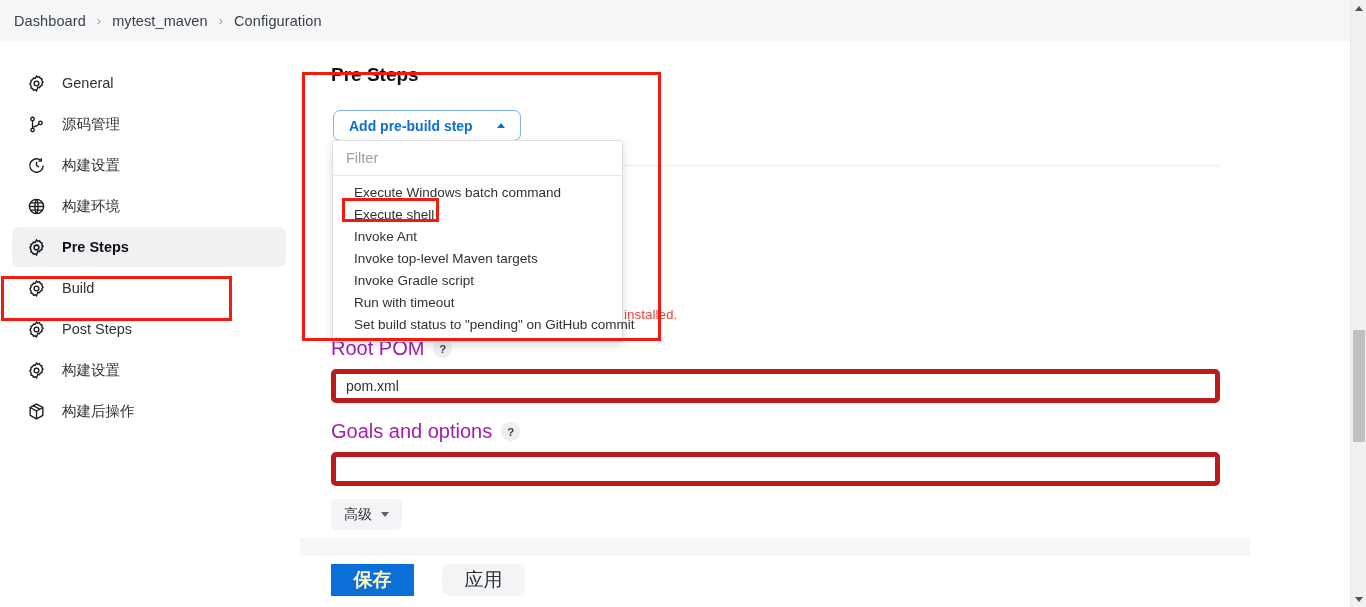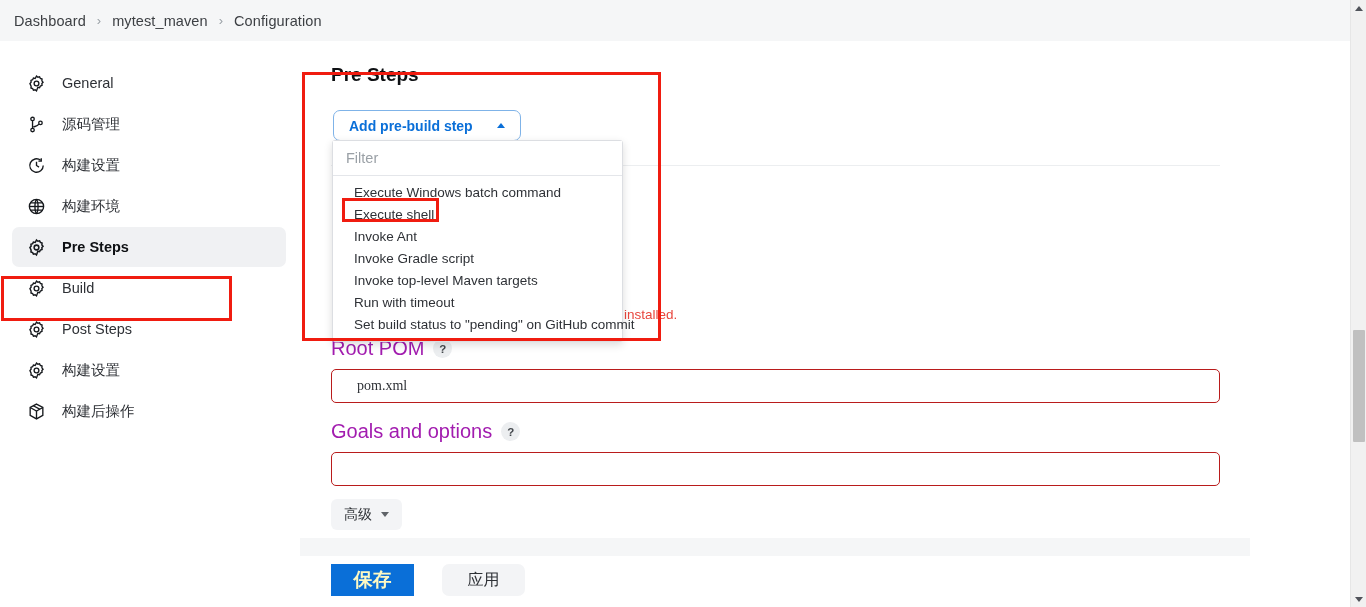--- a/index.html
+++ b/index.html
@@ -72,23 +72,23 @@
   .field-block { position: absolute; left: 31px; width: 889px; }
   .field-label-row { display: flex; align-items: center; gap: 9px; margin-bottom: 9px; }
   .field-label { font-size: 20px; color: #a21caf; }
   .help-badge {
     width: 19px; height: 19px; border-radius: 50%;
     background: #eceef0; color: #44484d;
     font-size: 11.5px; font-weight: bold;
     display: flex; align-items: center; justify-content: center;
   }
   .text-input {
-    width: 889px; height: 34px; border: 1px solid #b91c1c; border-radius: 5px;
+    width: 889px; height: 34px; border: 5px solid #b91c1c; border-radius: 5px;
     background: #ffffff; font-size: 14px; color: #2e3136;
-    padding: 0 25px; font-family: Liberation Serif, serif; outline: none;
+    padding: 0 10px; font-family: Liberation Sans, sans-serif; outline: none;
   }
   .text-input::placeholder { color: #9aa0a6; }
 
   
   .advanced-btn {
     position: absolute; left: 31px; top: 458px;
     display: flex; align-items: center; gap: 9px;
     height: 31px; padding: 0 13px; border-radius: 6px;
     background: #f3f4f6; border: none; cursor: pointer;
     font-size: 14px; color: #2e3136; font-family: Liberation Serif, serif;
@@ -104,21 +104,21 @@
     background: #f5f6f7;
   }
   .submit-row { position: absolute; left: 31px; top: 523px; display: flex; gap: 28px; }
   .btn-primary {
     min-width: 83px; height: 32px; border-radius: 0; border: none;
     background: #0a6fd8; color: #fef9c3; font-size: 19px; font-weight: bold;
     cursor: pointer; font-family: "Liberation Sans", sans-serif;
   }
   .btn-secondary {
     min-width: 83px; height: 32px; border-radius: 7px; border: none;
-    background: #f3f4f6; color: #2e3136; font-size: 16px;
+    background: #f3f4f6; color: #2e3136; font-size: 19px;
     cursor: pointer; font-family: "Liberation Sans", sans-serif;
   }
 
   
   .add-step-btn {
     position: absolute; left: 333px; top: 110px;
     display: flex; align-items: center; gap: 24px;
     height: 31px; padding: 0 15px;
     border: 1.6px solid #7fb3e8; border-radius: 7px;
     background: #ffffff; color: #0a6fd8;
@@ -334,22 +334,22 @@
     <span>Add pre-build step</span>
     <span class="caret-up"></span>
   </button>
 
   <div class="dropdown-panel">
     <input class="filter-input" type="text" placeholder="Filter" style="">
     <ul class="dropdown-list">
       <li class="dropdown-item">Execute Windows batch command</li>
       <li class="dropdown-item">Execute shell</li>
       <li class="dropdown-item">Invoke Ant</li>
+      <li class="dropdown-item">Invoke top-level Maven targets</li>
       <li class="dropdown-item">Invoke Gradle script</li>
-      <li class="dropdown-item">Invoke top-level Maven targets</li>
       <li class="dropdown-item">Run with timeout</li>
       <li class="dropdown-item">Set build status to "pending" on GitHub commit</li>
     </ul>
   </div>
 
   <div class="anno anno-sidebar"></div>
   <div class="anno anno-dropdown"></div>
   <div class="anno anno-shell"></div>
 
   <div class="scrollbar">

